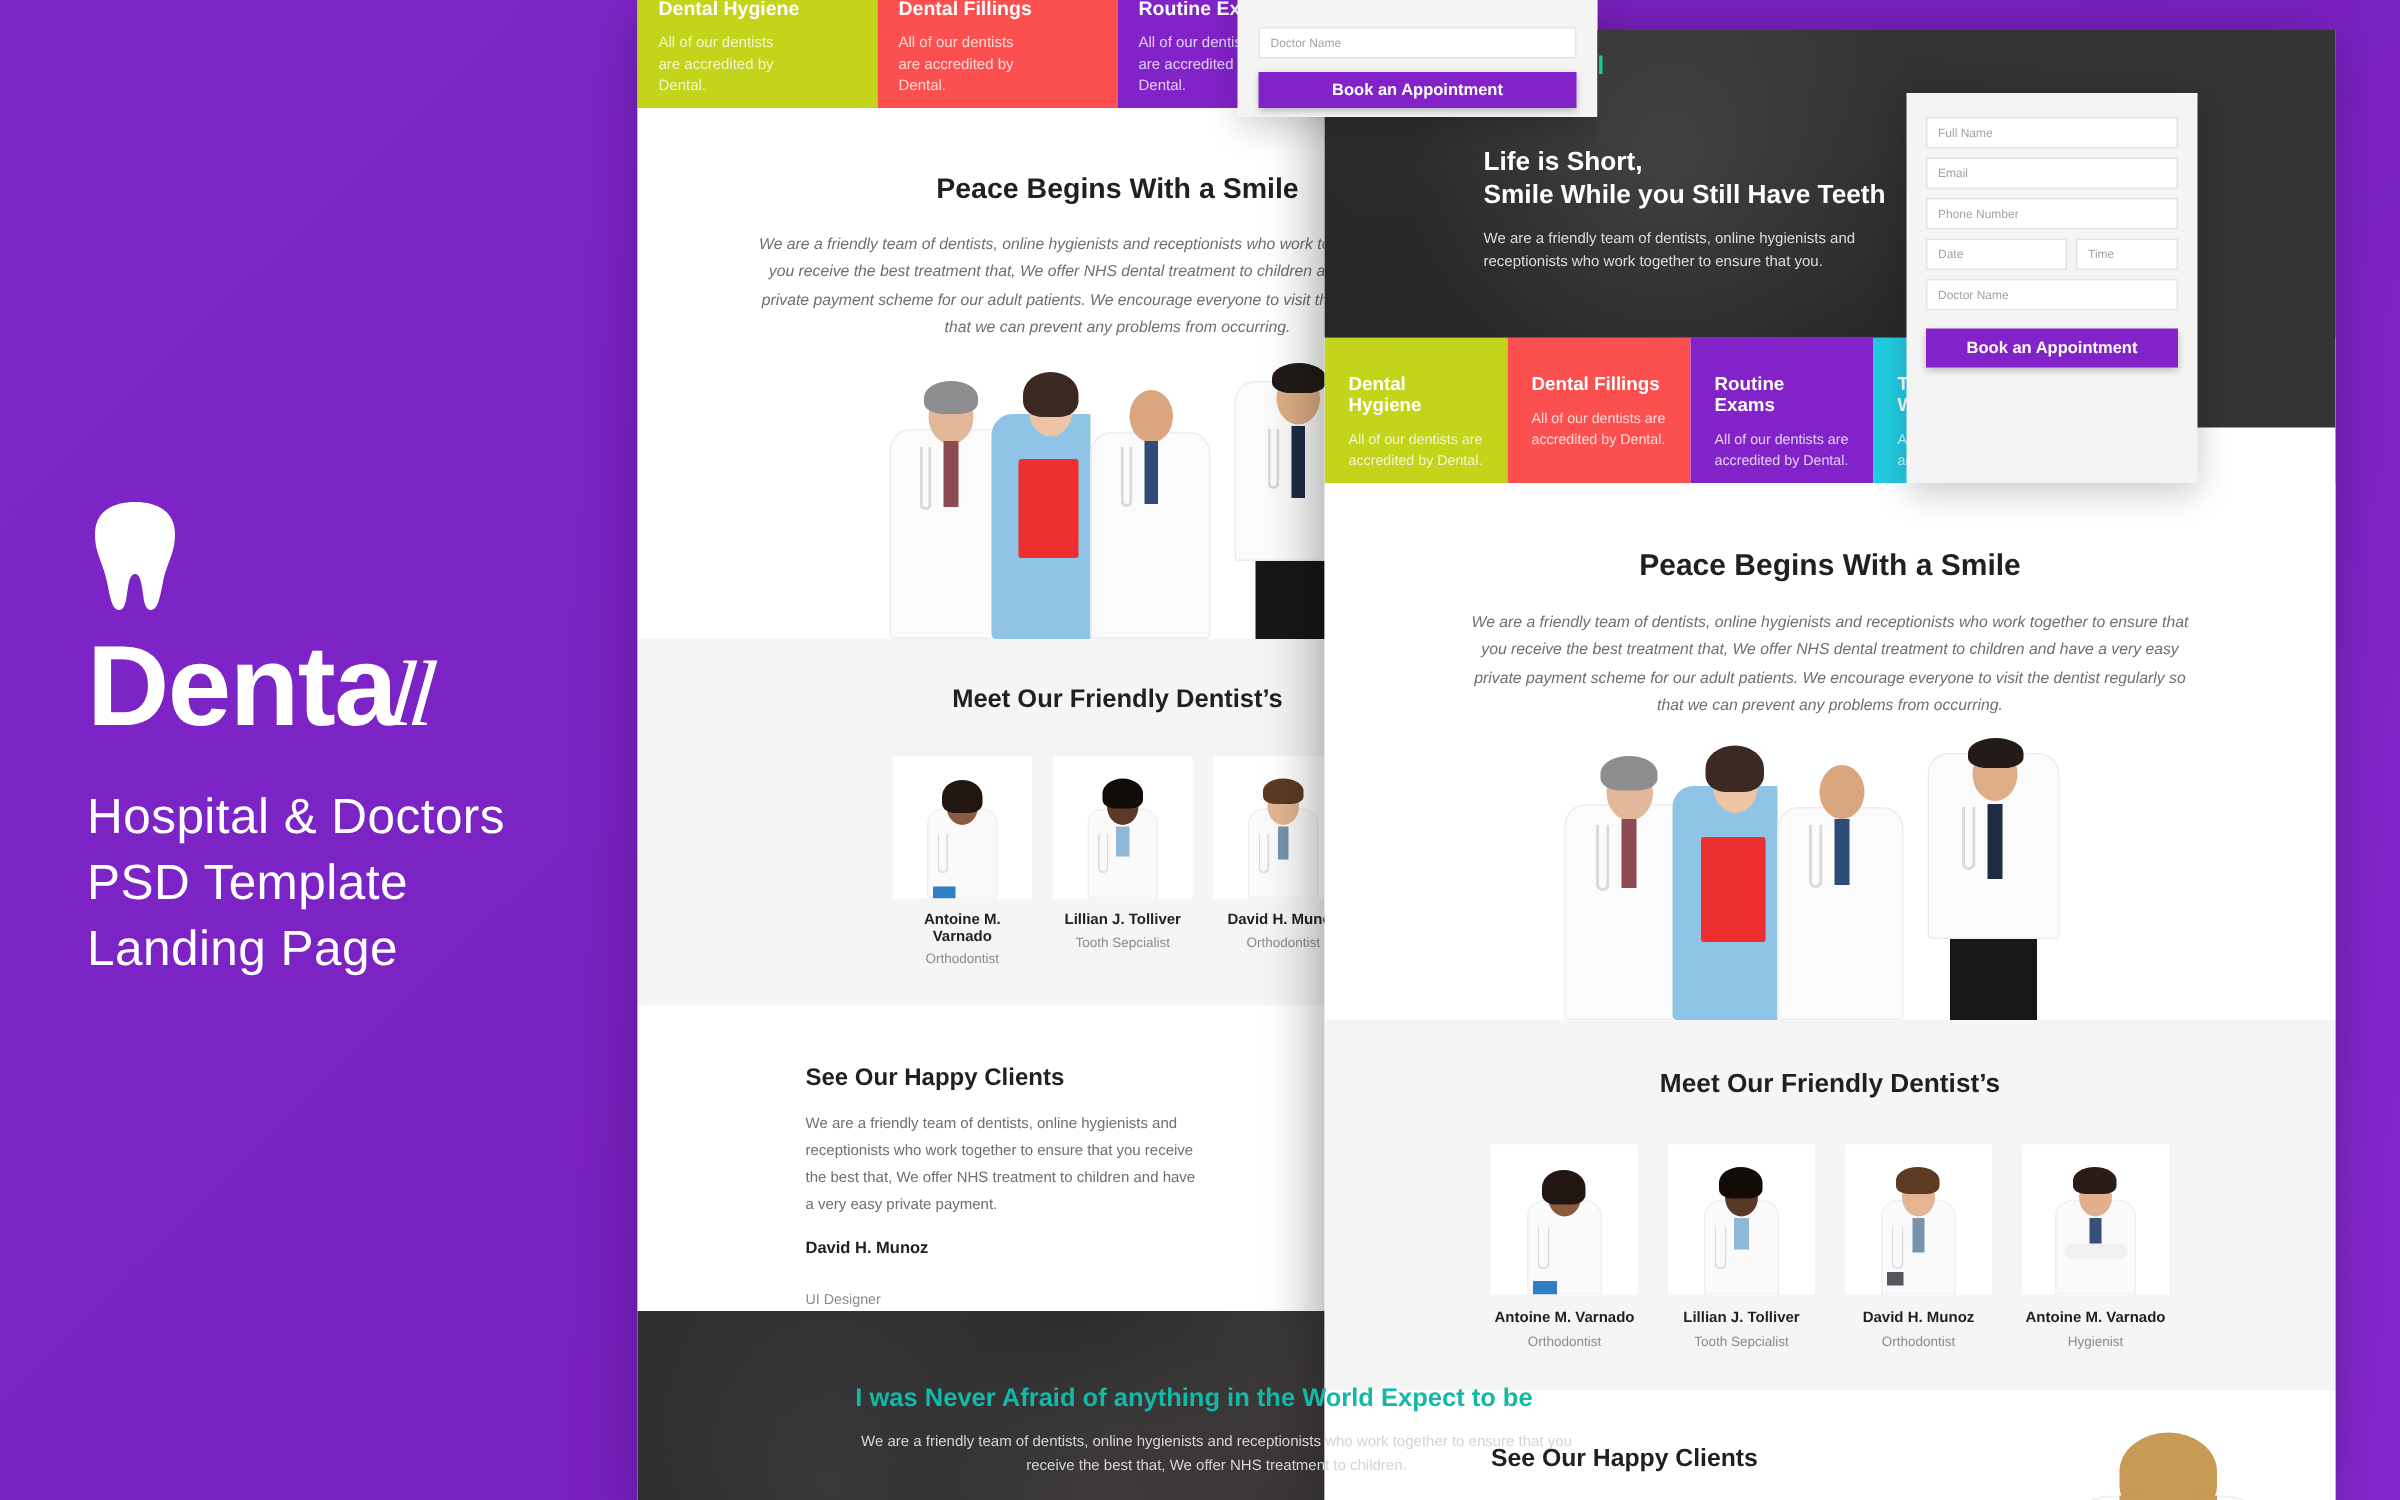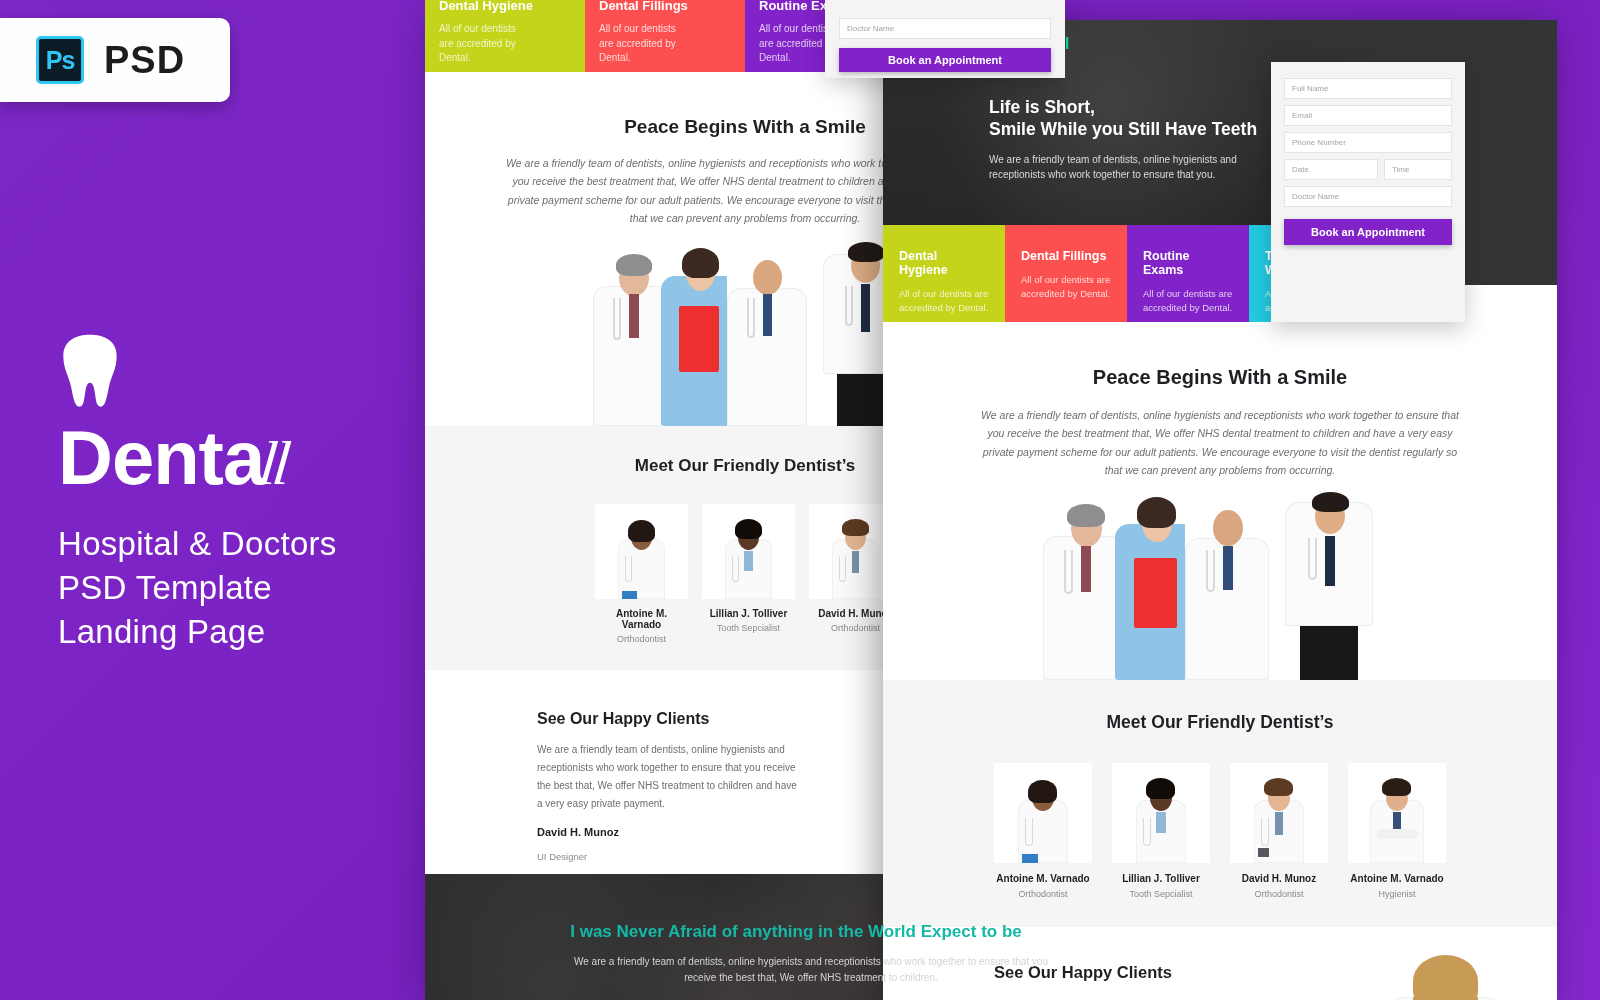--- a/index.html
+++ b/index.html
@@ -303,21 +303,21 @@
           <div class="nm" style="font-size:10px; margin-top:9px;">Antoine M. Varnado</div>
           <div class="rl" style="font-size:9px; margin-top:4px;">Hygienist</div>
         </div>
       </div>
     </div>
 
     <div style="background:#fff; position:relative; padding:40px 0 46px 112px; height:204px;">
       <div class="sec-title" style="font-size:16px; text-align:left;">See Our Happy Clients</div>
       <div style="color:#6e6e73; font-size:10px; line-height:1.8; width:268px; margin-top:13px;">We are a friendly team of dentists, online hygienists and receptionists who work together to ensure that you receive the best that, We offer NHS treatment to children and have a very easy private payment.</div>
       <div class="testi-name" style="font-size:11px; margin-top:13px;">David H. Munoz</div>
-      <div class="testi-role" style="font-size:9.5px; margin-top:13px;">UI Designer</div>
+      <div class="testi-role" style="font-size:9.5px; margin-top:23px;">UI Designer</div>
       <div class="dots" style="gap:7px; margin-top:14px;">
         <span class="dot" style="width:7px;height:7px;background:#18A8E0;"></span>
         <span class="dot" style="width:7px;height:7px;background:#10CE88;"></span>
         <span class="dot" style="width:7px;height:7px;background:#18A8E0;"></span>
       </div>
 
       <div class="woman" style="right:-60px; bottom:0; width:190px; height:164px;">
         <div style="position:absolute; left:28px; bottom:0; width:135px; height:100px; background:#fafbfc; border-radius:26px 26px 0 0; box-shadow:inset 0 0 0 1px #eff0f1;"></div>
         <div style="position:absolute; left:62px; bottom:0; width:64px; height:86px; background:#18A8E0; border-radius:10px 10px 0 0;"></div>
         <div style="position:absolute; left:72px; top:22px; width:46px; height:56px; border-radius:50%; background:#eec6a4;"></div>
@@ -500,18 +500,14 @@
     </svg>
     <div class="brand-wrap">
       <span class="brand-main">Denta</span>
       <span class="brand-ll">ll</span>
     </div>
     <div class="subtitle">Hospital &amp; Doctors</div>
     <div class="subtitle">PSD Template</div>
     <div class="subtitle">Landing Page</div>
   </div>
 
-  <div class="psd-badge">
-    <div class="ps-icon">Ps</div>
-    <div class="psd-text">PSD</div>
-  </div>
 
 </div>
 
 </body></html>

